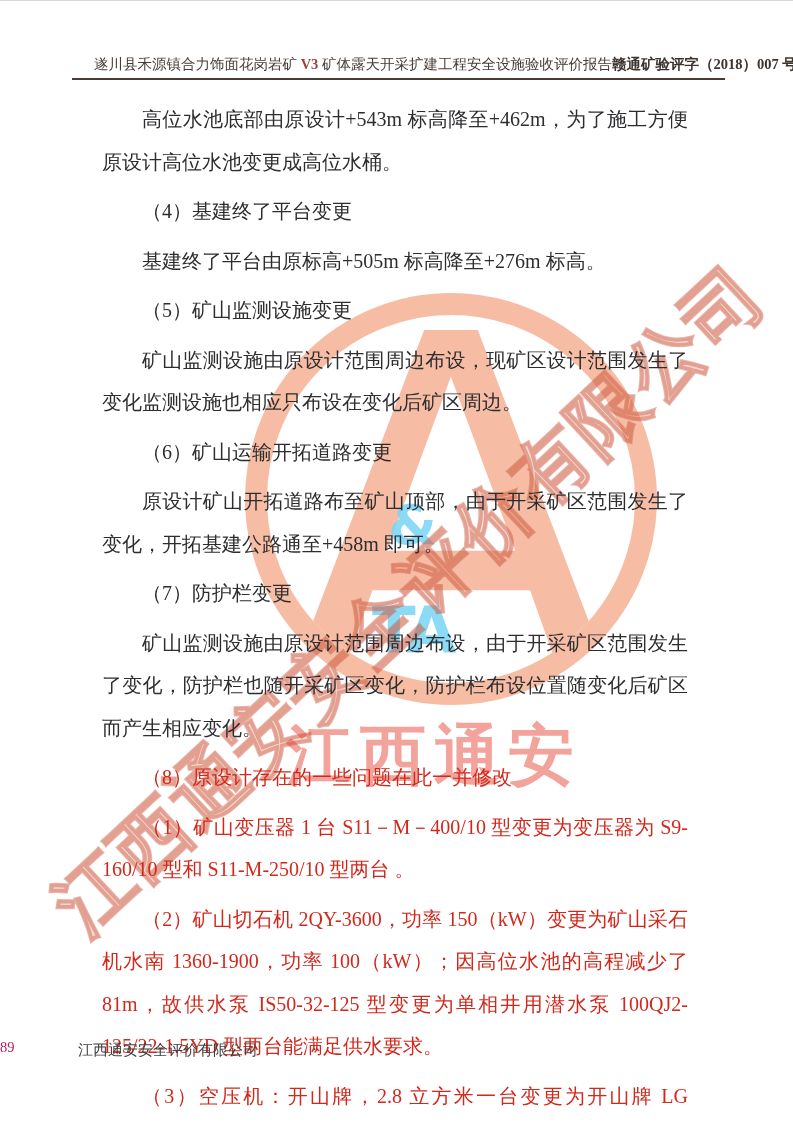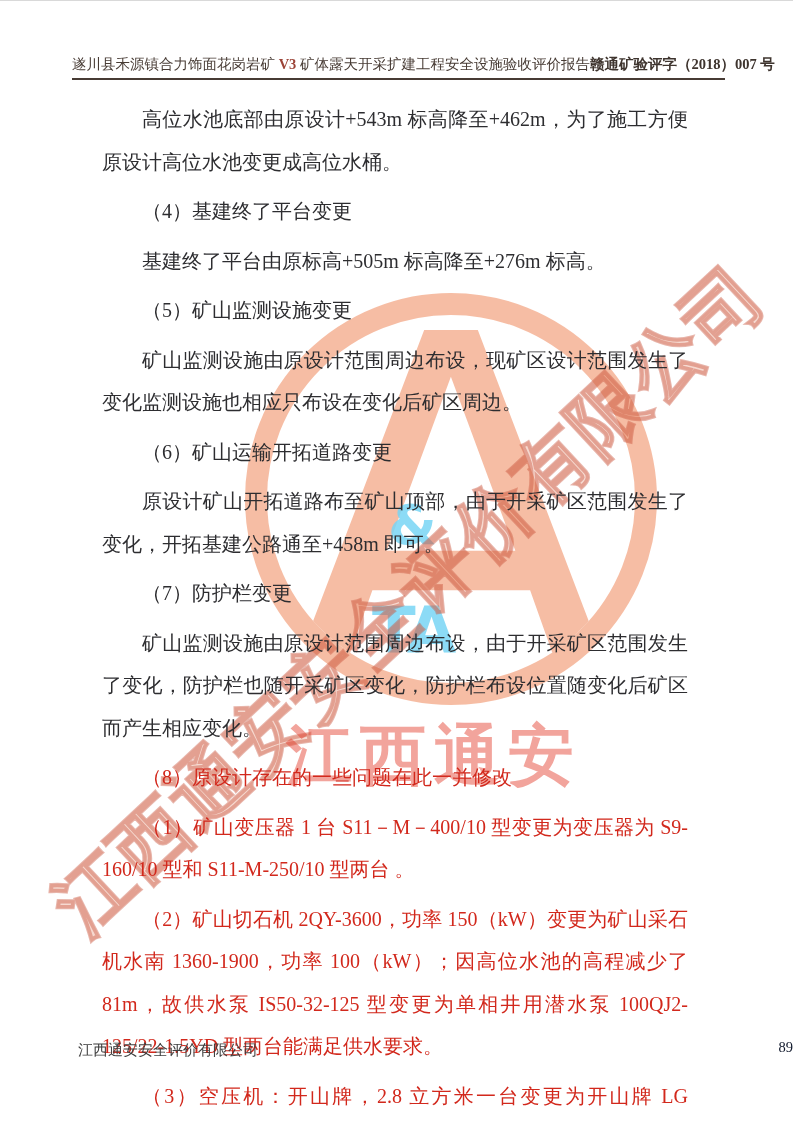--- a/index.html
+++ b/index.html
@@ -19,21 +19,21 @@
     top: 54px; left: 72px; right: 68px;
     display: flex;
     justify-content: space-between;
     align-items: baseline;
     font-size: 14.5px;
     color: #473b34;
     border-bottom: 2px solid #473b34;
     padding-bottom: 4px;
     z-index: 3;
   }
-  .page-header .hdr-left { white-space: nowrap; }
+  .page-header .hdr-left { white-space: nowrap; margin-left: 22px; }
   .page-header .hdr-right { font-weight: bold; white-space: nowrap; color: #3e342e; }
   .page-header .v3 { color: #9c4438; font-weight: bold; }
 
   
   .content {
     position: absolute;
     top: 90px; left: 95px;
     width: 600px;
     z-index: 2;
     font-size: 20px;
@@ -49,23 +49,23 @@
     position: absolute;
     left: 78px; top: 1040px;
     font-size: 15px;
     color: #3d3d3d;
     z-index: 3;
     font-family: "Liberation Sans", "DejaVu Sans", sans-serif;
   }
   .footer-page {
     position: absolute;
     left: 0; right: 0; top: 1038px;
-    text-align: right;
+    text-align: left;
     font-size: 14.5px;
-    color: #0f172a;
+    color: #be185d;
     z-index: 3;
   }
 
   
   .wm-layer {
     position: absolute;
     inset: 0;
     z-index: 1;
     pointer-events: none;
   }

